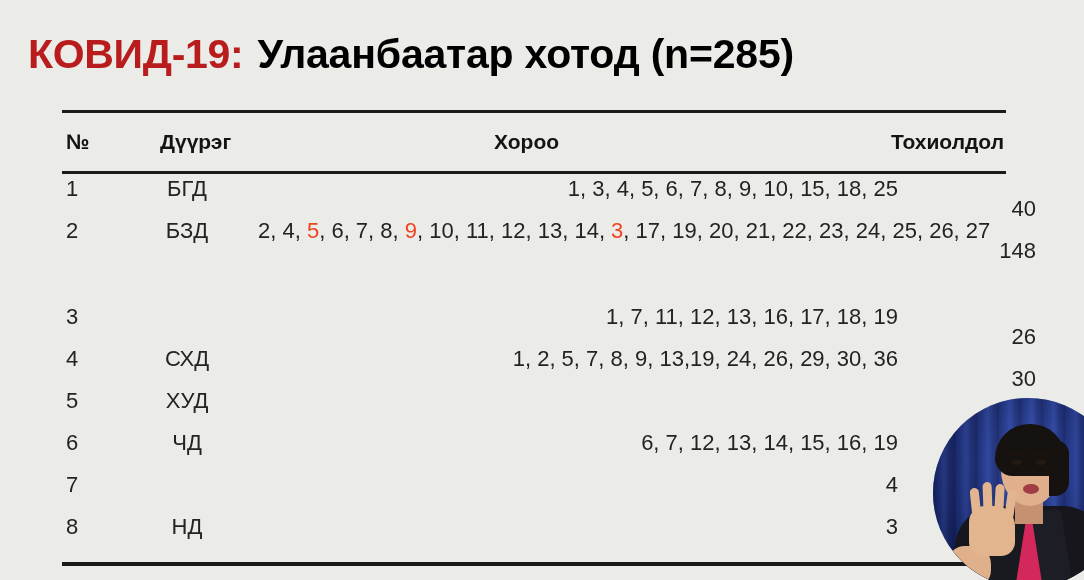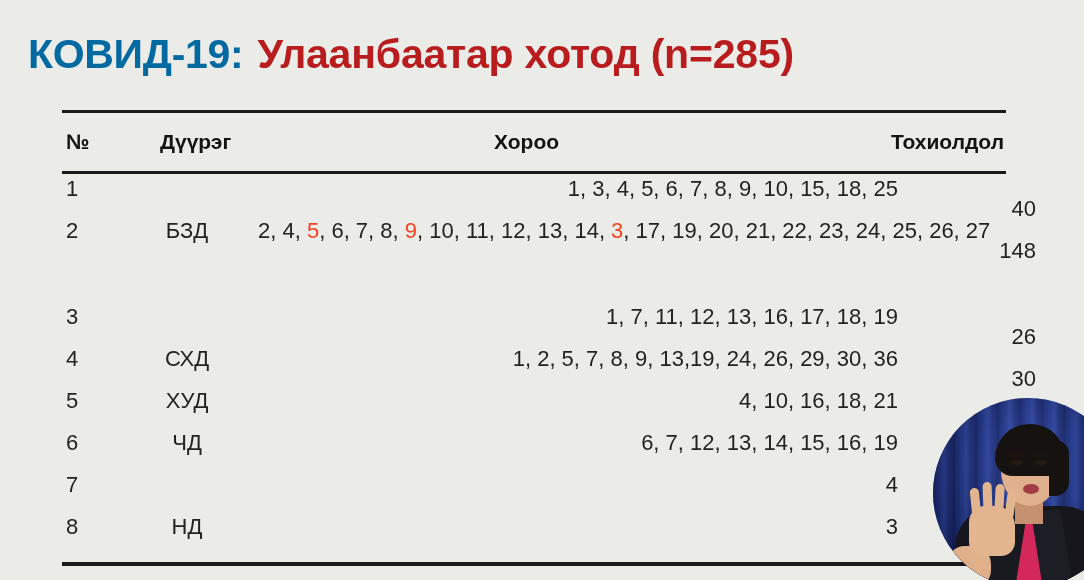--- a/index.html
+++ b/index.html
@@ -22,27 +22,27 @@
     top: 26px;
     width: 1030px;
     height: 56px;
     display: flex;
     align-items: center;
     white-space: nowrap;
   }
   .title-red {
     font-size: 41px;
     font-weight: bold;
-    color: #0369a1;
+    color: #b91c1c;
     letter-spacing: -0.3px;
   }
   .title-blue {
     font-size: 41px;
     font-weight: bold;
-    color: #b91c1c;
+    color: #000000;
     letter-spacing: -0.2px;
     margin-left: 14px;
   }
 
   
   #covid-table {
     position: absolute;
     left: 62px;
     top: 110px;
     width: 944px;
@@ -304,20 +304,21 @@
     <div class="hcell h-khoroo">Хороо</div>
     <div class="hcell h-cases">Тохиолдол</div>
   </div>
 
   <div class="rule-top"></div>
 
   <div id="body-rows">
 
     <div class="row r1">
       <div class="cell c-no">1</div>
+      <div class="cell c-dist">БГД</div>
       <div class="cell c-khoroo"><span>1, 3, 4, 5, 6, 7, 8, 9, 10, 15, 18, 25</span></div>
       <div class="cell c-cases">40</div>
     </div>
 
     <div class="row r2">
       <div class="cell c-no">2</div>
       <div class="cell c-dist">БЗД</div>
       <div class="cell c-khoroo"><span>2, 4, </span><span class="hl">5</span><span>, 6, 7, 8, </span><span class="hl">9</span><span>, 10, 11, 12, 13, 14, </span><span class="hl">3</span><span>, 17, 19, 20, 21, 22, 23, 24, 25, 26, 27</span></div>
       <div class="cell c-cases">148</div>
     </div>
@@ -331,21 +332,20 @@
     <div class="row r4">
       <div class="cell c-no">4</div>
       <div class="cell c-dist">СХД</div>
       <div class="cell c-khoroo"><span>1, 2, 5, 7, 8, 9, 13,19, 24, 26, 29, 30, 36</span></div>
       <div class="cell c-cases">30</div>
     </div>
 
     <div class="row r5">
       <div class="cell c-no">5</div>
       <div class="cell c-dist">ХУД</div>
-      <div class="cell c-khoroo"><span>4, 10, 16, 18, 21</span></div>
       <div class="cell c-cases">25</div>
     </div>
 
     <div class="row r6">
       <div class="cell c-no">6</div>
       <div class="cell c-dist">ЧД</div>
       <div class="cell c-khoroo"><span>6, 7, 12, 13, 14, 15, 16, 19</span></div>
       <div class="cell c-cases"></div>
     </div>
 

